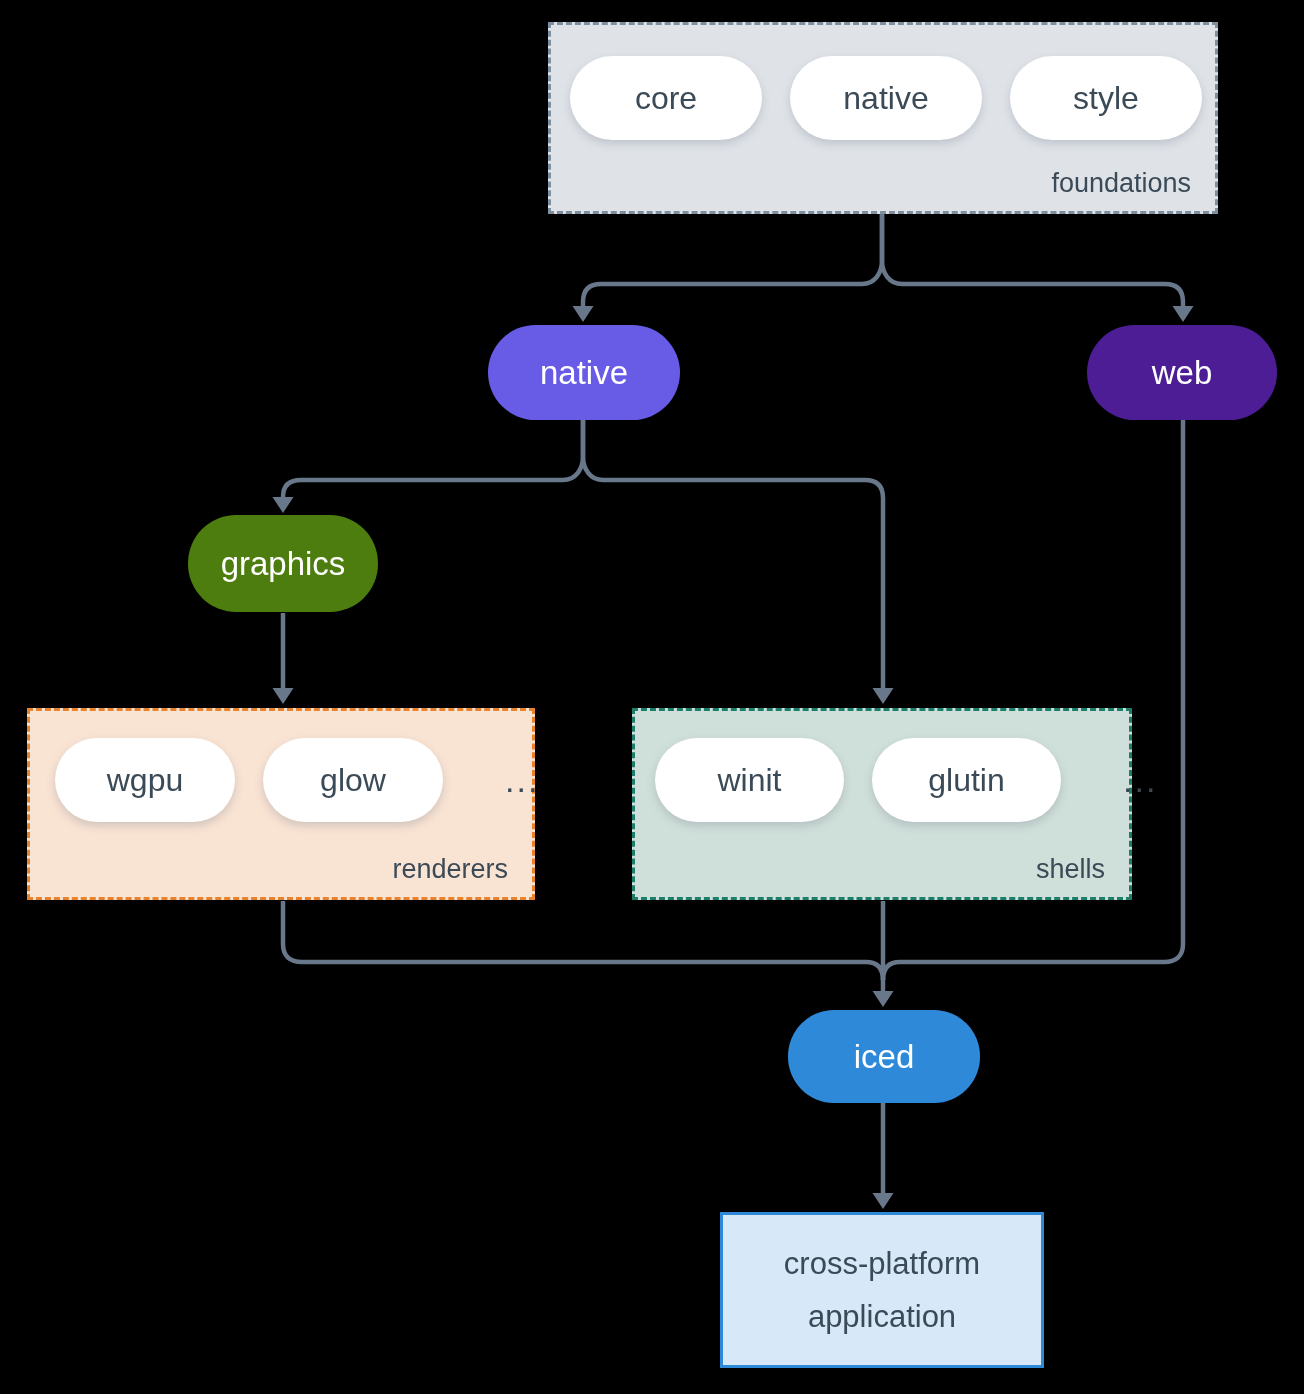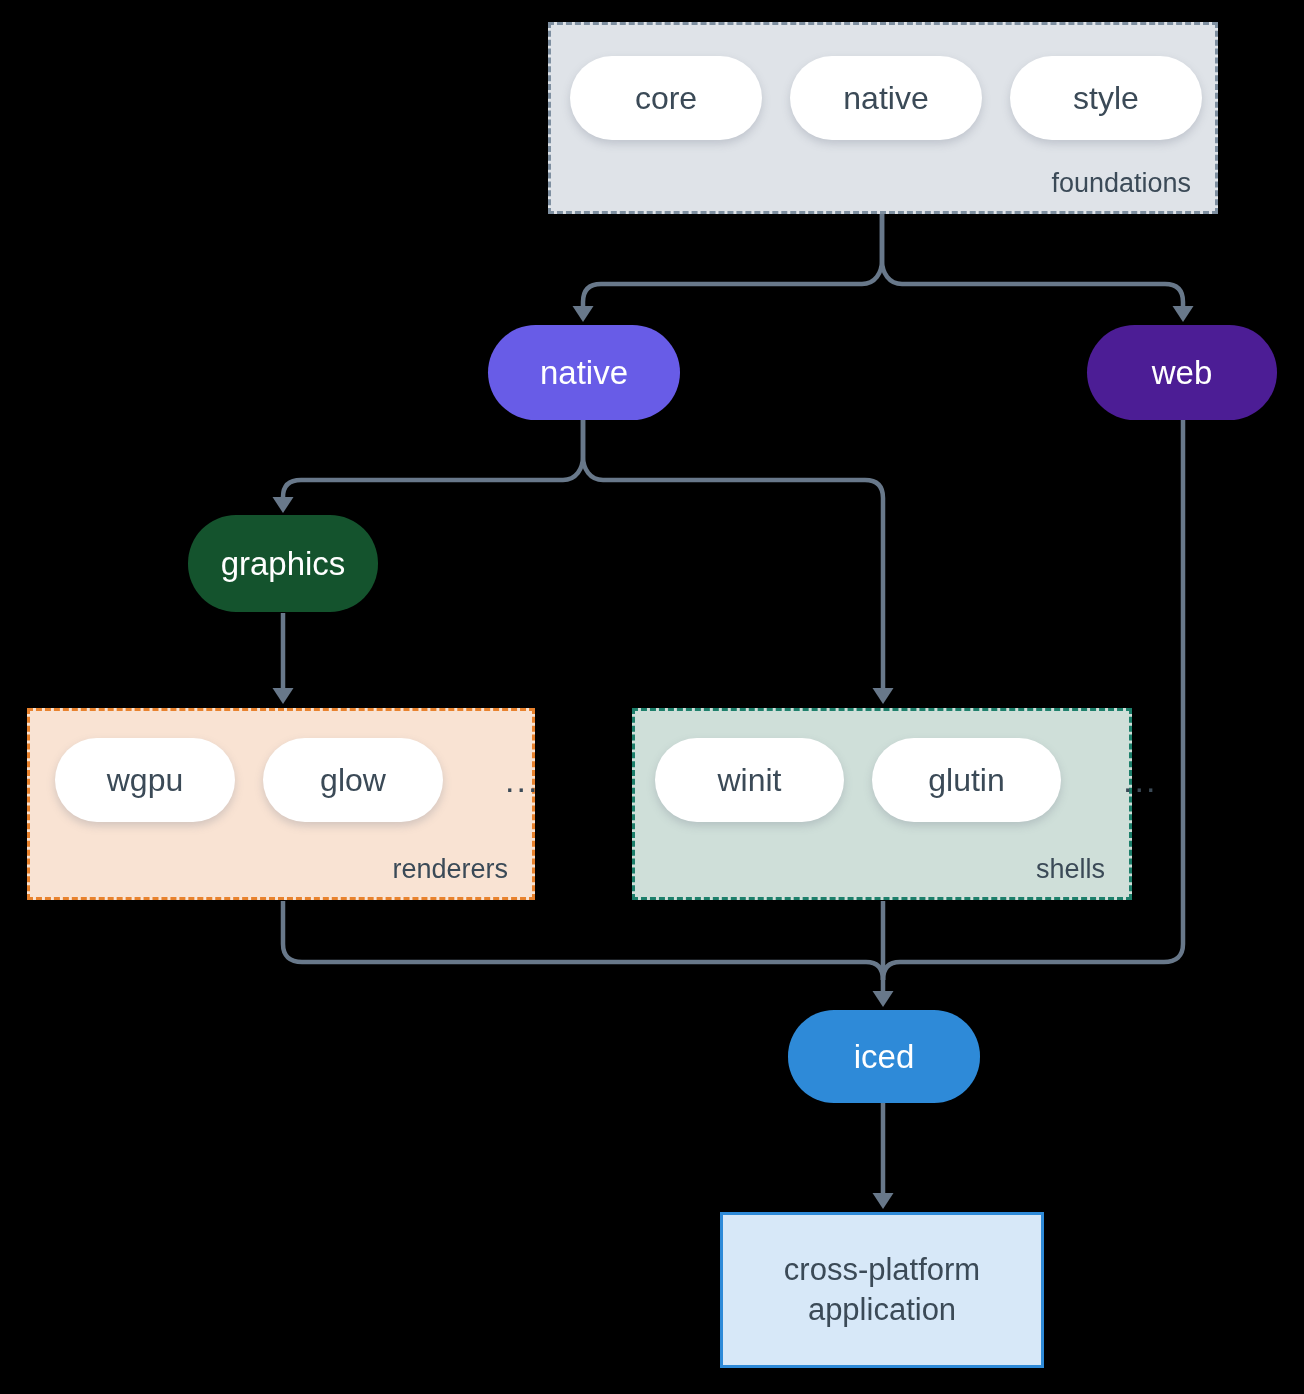--- a/index.html
+++ b/index.html
@@ -32,28 +32,28 @@
   .g-renderers{left:27px;top:708px;width:508px;height:192px;background:#f9e3d3;border:3px dashed #e8822d;}
   .g-renderers .pill-row{left:25px;top:27px;gap:28px;text-align:center;}
   .g-renderers .pill{width:180px;height:84px;}
   
   .g-shells{left:632px;top:708px;width:500px;height:192px;background:#cfdfd9;border:3px dashed #1d7f6b;padding-left:40px;}
   .g-shells .pill-row{left:20px;top:27px;gap:28px;}
   .g-shells .pill{width:189px;height:84px;}
   
   .n-native{left:488px;top:325px;width:192px;height:95px;background:#685ce7;}
   .n-web{left:1087px;top:325px;width:190px;height:95px;background:#4c1d95;}
-  .n-graphics{left:188px;top:515px;width:190px;height:97px;background:#14532d;}
+  .n-graphics{left:188px;top:515px;width:190px;height:97px;background:#4d7c0f;}
   .n-iced{left:788px;top:1010px;width:192px;height:93px;background:#2e8ad8;border-radius:46px;}
   
   .app-box{
     position:absolute;left:720px;top:1212px;width:324px;height:156px;box-sizing:border-box;
     background:#d7e8f8;border:3px solid #2e8ad8;
     display:flex;align-items:center;justify-content:center;text-align:center;
-    color:#3b4a57;font-size:31px;line-height:40px;padding:0 18px;
+    color:#3b4a57;font-size:31px;line-height:53px;padding:0 18px;
   }
 </style>
 </head>
 <body>
 
 <div class="canvas">
 
   <svg class="edges" width="1304" height="1394" viewBox="0 0 1304 1394">
     <g stroke="#68788a" stroke-width="4.5" fill="none" stroke-linejoin="round">
       <path d="M882 214 L882 260 C882 273 875 284 862 284 L601 284 C589 284 583 290 583 302 L583 306"></path>

